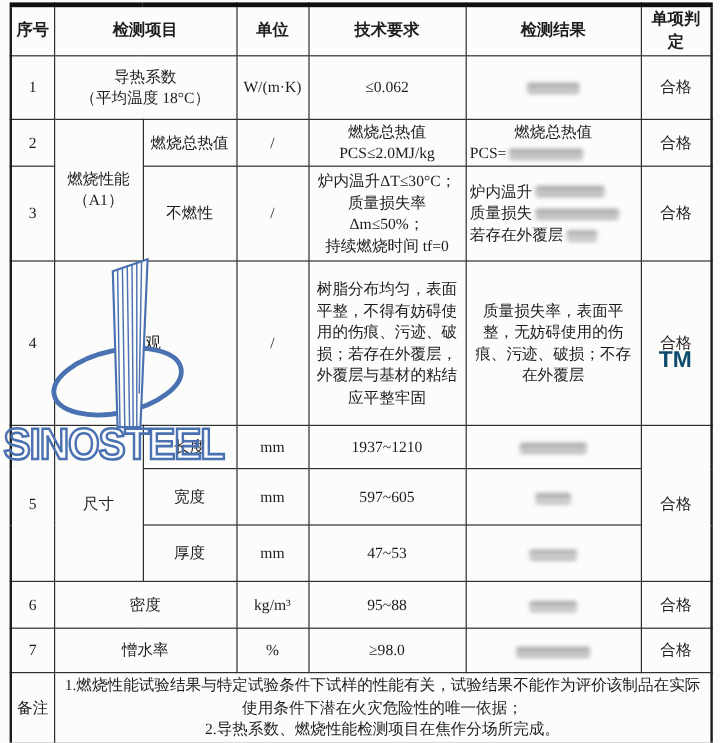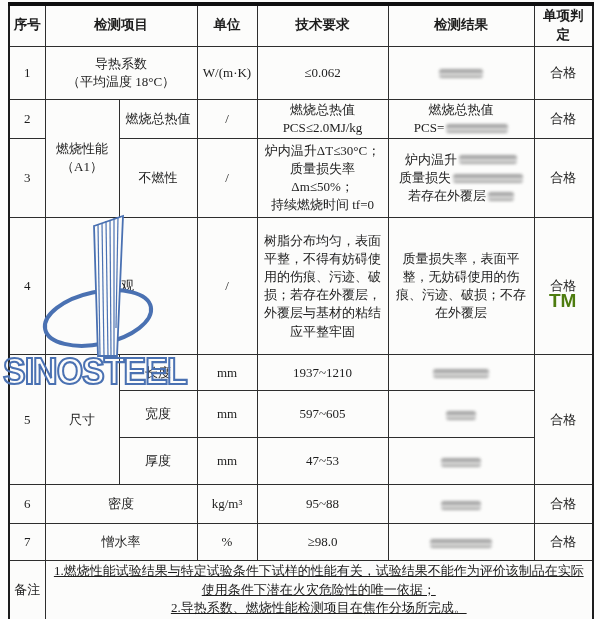--- a/index.html
+++ b/index.html
@@ -15,52 +15,52 @@
   }
   .tbl td{
     border:1px solid #2e2e2e;text-align:center;vertical-align:middle;
     font-size:13px;line-height:1.4;padding:1px 3px;overflow:hidden;
   }
   .tbl tr.hdr td{font-weight:bold;font-size:13.5px;}
   .h33{height:33px}.h53{height:53px}.h36{height:36px}.h79{height:79px}
   .h137{height:137px}.h47{height:47px}.h39{height:39px}.h37{height:37px}.h57{height:57px}
   .ml{white-space:pre-line;}
   .req-long{font-size:12.5px;line-height:1.55;}
-  .notes-cell{text-align:left;vertical-align:middle;padding:3px 5px;text-decoration:underline;}
+  .notes-cell{text-align:left;vertical-align:middle;padding:3px 5px;}
   .notes-cell .note-line{font-size:13px;line-height:1.42;}
   
   .blur{
     display:inline-block;height:9px;border-radius:3px;vertical-align:middle;
     background:repeating-linear-gradient(0deg,#8a8a8a 0 2px,#d2d2d2 2px 5px,#9a9a9a 5px 7px);
     filter:blur(1.7px);opacity:.8;
   }
   .w26{width:26px}.w30{width:30px}.w40{width:40px}.w44{width:44px}
   .w56{width:56px}.w58{width:58px}.w62{width:62px}.w70{width:70px}
-  .rline{display:flex;align-items:center;justify-content:center;gap:2px;}
+  .rline{display:flex;align-items:center;justify-content:flex-start;gap:2px;}
   
   .watermark{position:absolute;inset:0;pointer-events:none;z-index:5;}
   .wm-logo{position:absolute;left:40px;top:208px;}
   .wm-en{
     position:absolute;left:3px;top:352px;width:190px;
     font-family:"Liberation Sans","DejaVu Sans",sans-serif;
     font-weight:bold;font-size:34px;letter-spacing:-1px;white-space:nowrap;
     color:rgba(255,255,255,0.05);
     -webkit-text-stroke:2px #4a71b2;text-stroke:2px #4a71b2;
     transform:scaleY(1.08);
   }
   .wm-cn{
     position:absolute;left:184px;top:288px;white-space:nowrap;
     font-weight:bold;font-size:88px;letter-spacing:4px;line-height:1.1;
     color:rgba(255,255,255,0.05);
     -webkit-text-stroke:2.5px #4a71b2;text-stroke:2.5px #4a71b2;
   }
   .wm-tm{
     position:absolute;left:549px;top:290px;
     font-family:"Liberation Sans","DejaVu Sans",sans-serif;
-    font-weight:bold;font-size:19px;color:#4d7c0f;
+    font-weight:bold;font-size:19px;color:#0c4a6e;
   }
 </style>
 </head>
 <body>
 
 <div class="report">
   <table class="tbl">
     <colgroup>
       <col style="width:36px">
         <col style="width:74px">

